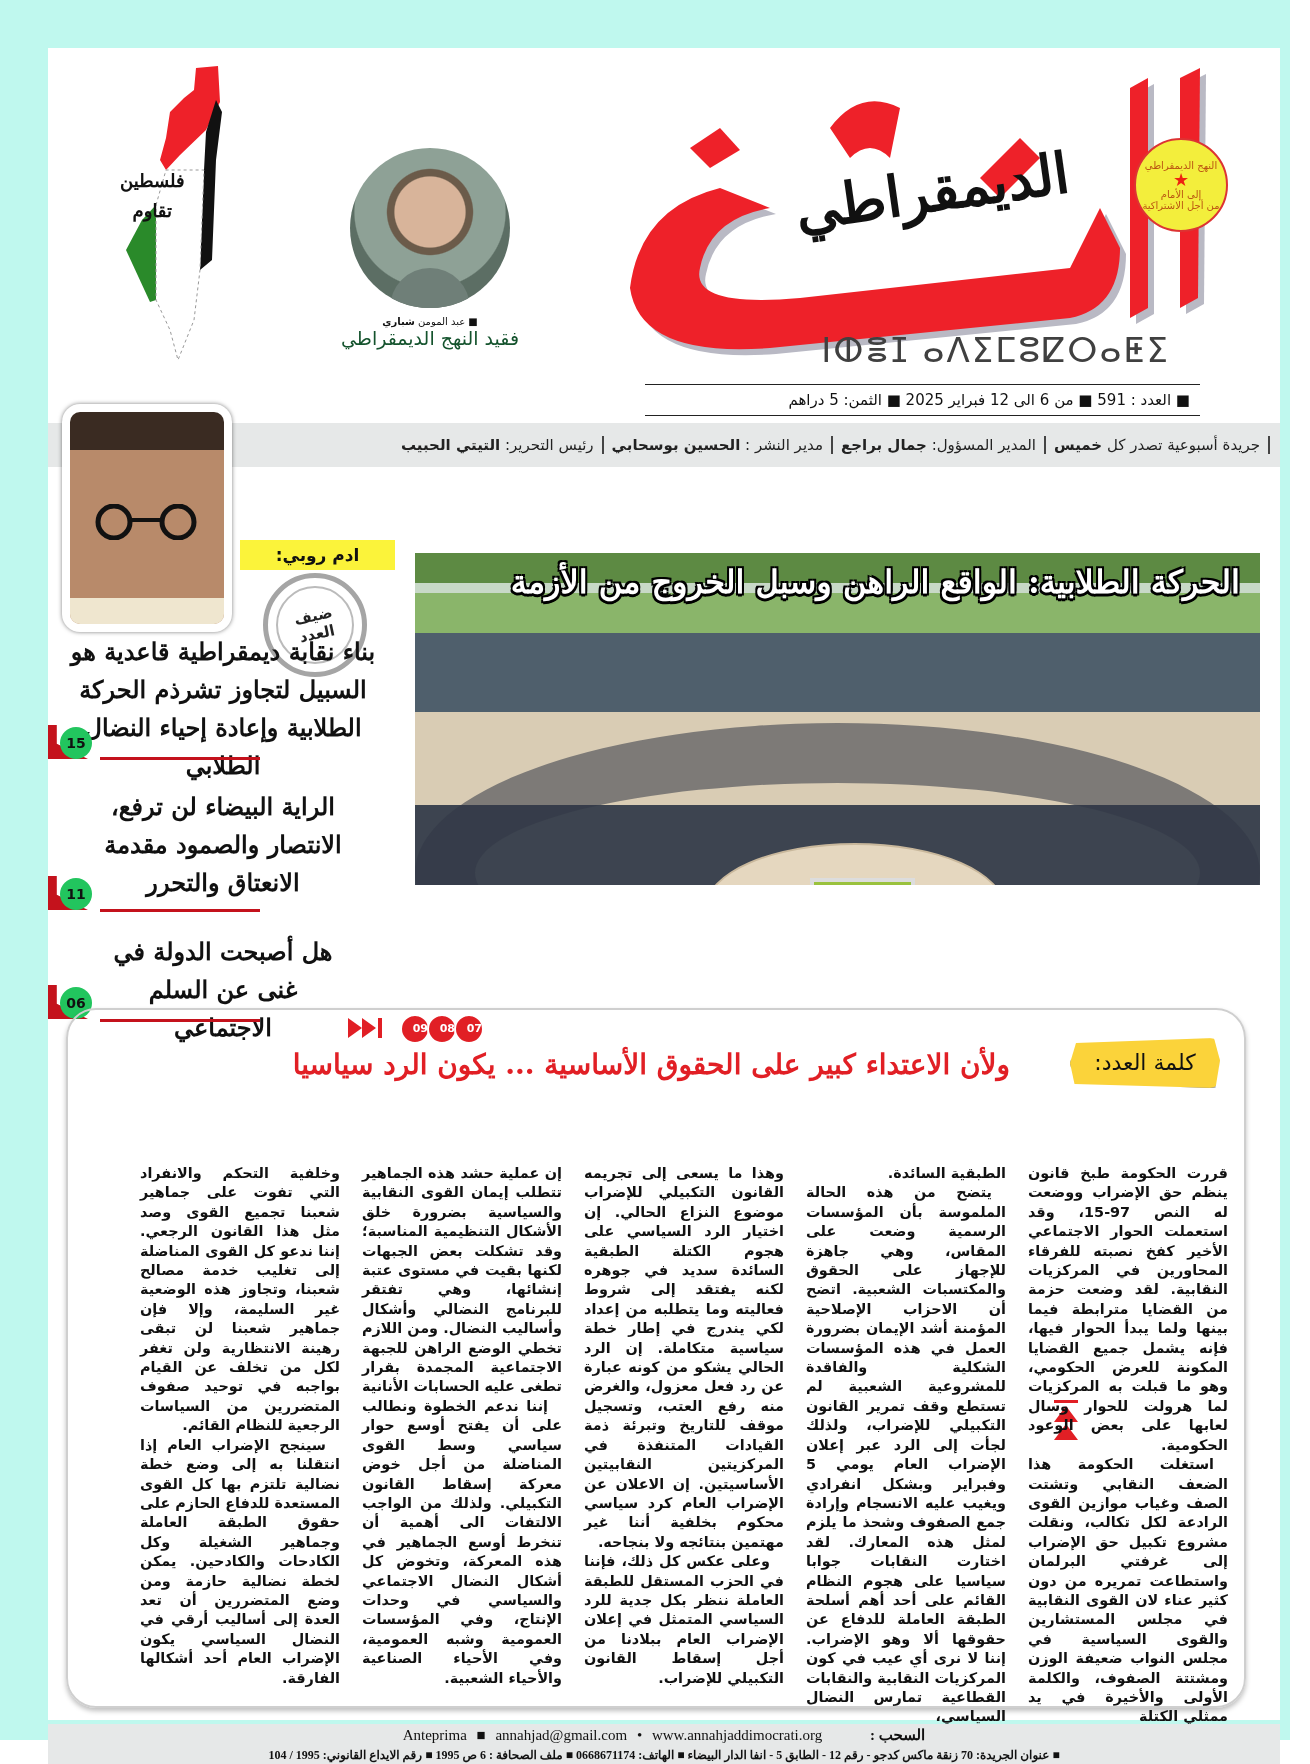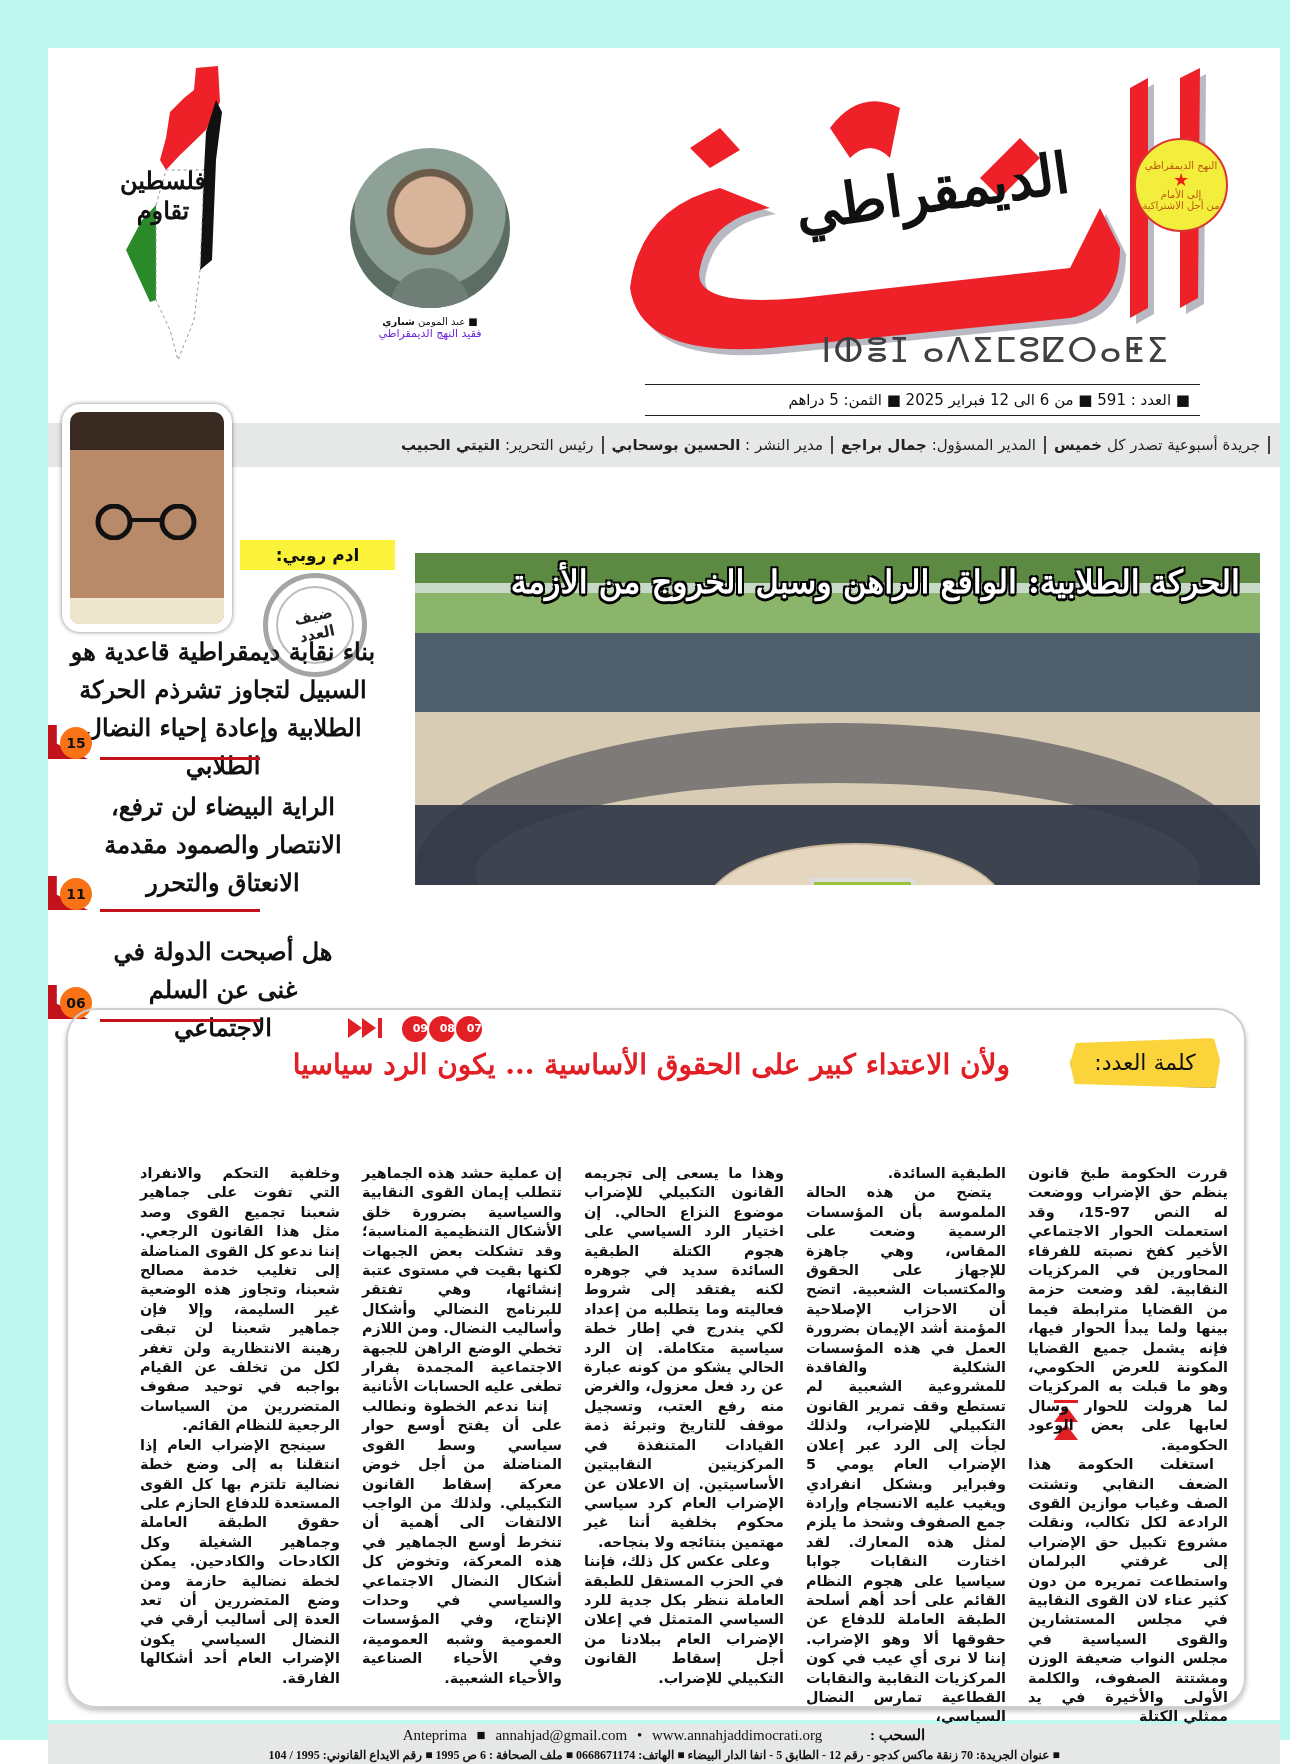--- a/index.html
+++ b/index.html
@@ -16,45 +16,45 @@
   .seal { position: absolute; right: 12px; top: 70px; width: 94px; height: 94px; border-radius: 50%; background: #f3ee3c; border: 2px solid #d33; display: flex; flex-direction: column; align-items: center; justify-content: center; font-size: 10px; color: #b51; text-align: center; }
   .seal .star { color: #e21; font-size: 18px; line-height: 1; }
   .tifinagh { position: absolute; right: 70px; top: 262px; font-size: 34px; letter-spacing: 2px; color: #404040; direction: ltr; font-family: "DejaVu Sans", sans-serif; }
   .issue-line { position: absolute; right: 80px; top: 336px; width: 555px; border-top: 1.5px solid #222; border-bottom: 1.5px solid #222; padding: 6px 10px; font-size: 15px; color: #111; text-align: right; }
 
   .founder { position: absolute; right: 750px; top: 100px; width: 200px; text-align: center; }
   .founder-photo { width: 160px; height: 160px; border-radius: 50%; margin: 0 auto; background: radial-gradient(circle at 50% 40%, #d8b49a 0 28%, #6b5b4a 29% 34%, #8ea196 35% 60%, #5c6e64 61%); position: relative; overflow: hidden; }
   .founder-photo::after { content: ""; position: absolute; left: 40px; bottom: -10px; width: 80px; height: 50px; background: #6f7f78; border-radius: 40px 40px 0 0; }
   .founder-name { font-size: 10px; margin-top: 8px; color: #111; }
   .founder-name b { font-weight: bold; }
-  .founder-role { font-size: 11px; color: #6d28d9; }
+  .founder-role { font-size: 19px; color: #14532d; }
 
   .palestine { position: absolute; left: 60px; top: 12px; width: 130px; height: 320px; }
-  .palestine-text { position: absolute; left: 72px; top: 118px; font-family: "DejaVu Serif", serif; font-weight: bold; font-size: 24px; line-height: 30px; color: #111; text-align: center; }
+  .palestine-text { position: absolute; left: 72px; top: 118px; font-family: "DejaVu Serif", serif; font-weight: bold; font-size: 18px; line-height: 30px; color: #111; text-align: center; }
 
   
   .staff-bar { position: absolute; right: 0; top: 375px; width: 1232px; height: 44px; background: #e6e8e8; display: flex; align-items: center; padding-right: 10px; font-size: 15px; color: #222; gap: 0; }
   .staff-item { padding: 0 8px; border-right: 2px solid #444; white-space: nowrap; }
   .staff-item b { font-weight: bold; }
   .staff-item.first { border-right: 2px solid #444; }
 
   
   .guest-card { position: absolute; left: 14px; top: 356px; width: 170px; height: 228px; background: #fff; border-radius: 18px; box-shadow: 0 0 4px rgba(0,0,0,0.5); padding: 8px; }
   .guest-photo { width: 100%; height: 100%; border-radius: 10px; background: linear-gradient(180deg, #3a2b22 0 18%, #b88a6a 18% 100%); position: relative; overflow: hidden; }
   .guest-photo .glasses { position: absolute; left: 14px; top: 92px; width: 126px; height: 36px; }
   .guest-photo .shirt { position: absolute; left: 0; bottom: 0; width: 100%; height: 26px; background: #efe6cf; }
   .guest-name { position: absolute; left: 192px; top: 492px; width: 155px; height: 30px; background: #fbf33a; font-weight: bold; font-size: 17px; text-align: center; line-height: 30px; color: #111; }
   .guest-stamp { position: absolute; left: 215px; top: 525px; width: 104px; height: 104px; border-radius: 50%; border: 5px solid #a5a5a5; display: flex; align-items: center; justify-content: center; font-weight: bold; font-size: 15px; line-height: 18px; text-align: center; color: #222; }
   .guest-stamp::before { content: ""; position: absolute; inset: 8px; border-radius: 50%; border: 2px solid #bbb; }
   .guest-stamp span { transform: rotate(-12deg); }
 
   
   .teaser { position: absolute; left: 0; width: 350px; text-align: center; font-weight: bold; color: #111; font-family: "DejaVu Serif", serif; }
   .teaser-text { font-size: 24px; line-height: 38px; }
-  .teaser-num { position: absolute; left: 12px; width: 32px; height: 32px; border-radius: 50%; background: #f97316; font-size: 14px; line-height: 32px; text-align: center; font-family: "DejaVu Sans", sans-serif; }
+  .teaser-num { position: absolute; left: 12px; width: 32px; height: 32px; border-radius: 50%; background: #22c55e; font-size: 14px; line-height: 32px; text-align: center; font-family: "DejaVu Sans", sans-serif; }
   .teaser-corner { position: absolute; left: 0; width: 40px; height: 34px; background: #c4121c; clip-path: polygon(0 0, 22% 0, 22% 55%, 100% 100%, 0 100%); }
   .teaser-rule { position: absolute; left: 52px; width: 160px; height: 3px; background: #c4121c; }
 
   
   .main-headline { position: absolute; right: 20px; top: 432px; width: 830px; font-family: "DejaVu Serif", serif; font-weight: bold; font-size: 37px; text-align: right; color: #111; letter-spacing: -1px; }
 
   
   .main-photo { position: absolute; right: 20px; top: 505px; width: 845px; height: 332px; overflow: hidden; background: linear-gradient(180deg, #5d8a43 0 9%, #c8d9c7 9% 12%, #8ab56a 12% 24%, #4f5f6c 24% 48%, #d9ccb4 48% 76%, #3d4450 76% 100%); padding-left: 19px; }
   .photo-headline { position: absolute; right: 20px; top: 10px; font-family: "DejaVu Serif", serif; font-weight: bold; font-size: 32px; color: #fff; text-shadow: -2px -2px 0 #000, 2px -2px 0 #000, -2px 2px 0 #000, 2px 2px 0 #000, 0 3px 0 #000; white-space: nowrap; }
   .fountain { position: absolute; left: 290px; top: 290px; width: 300px; height: 130px; border-radius: 50%; background: #e5d7bf; border: 2px solid #c9b89c; }

